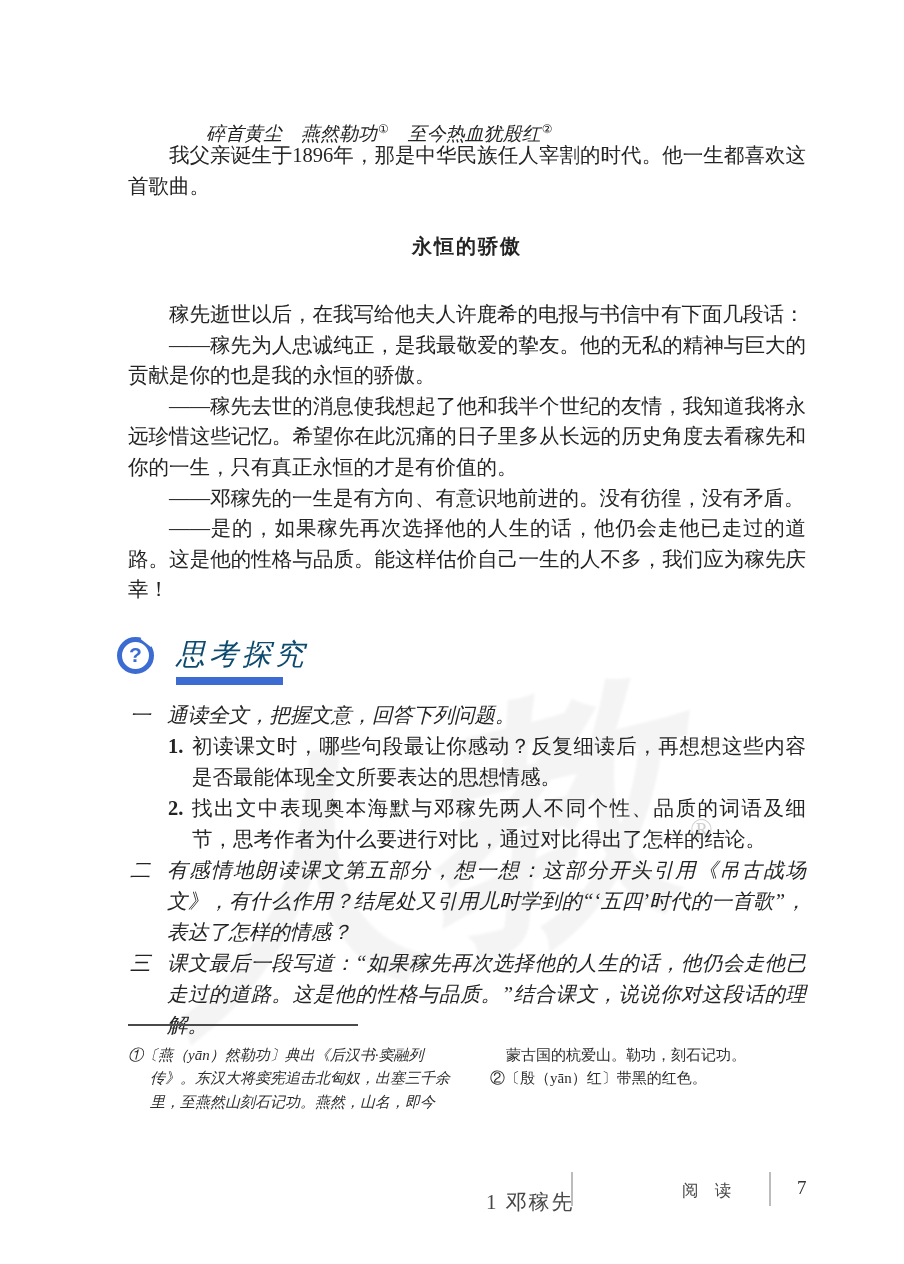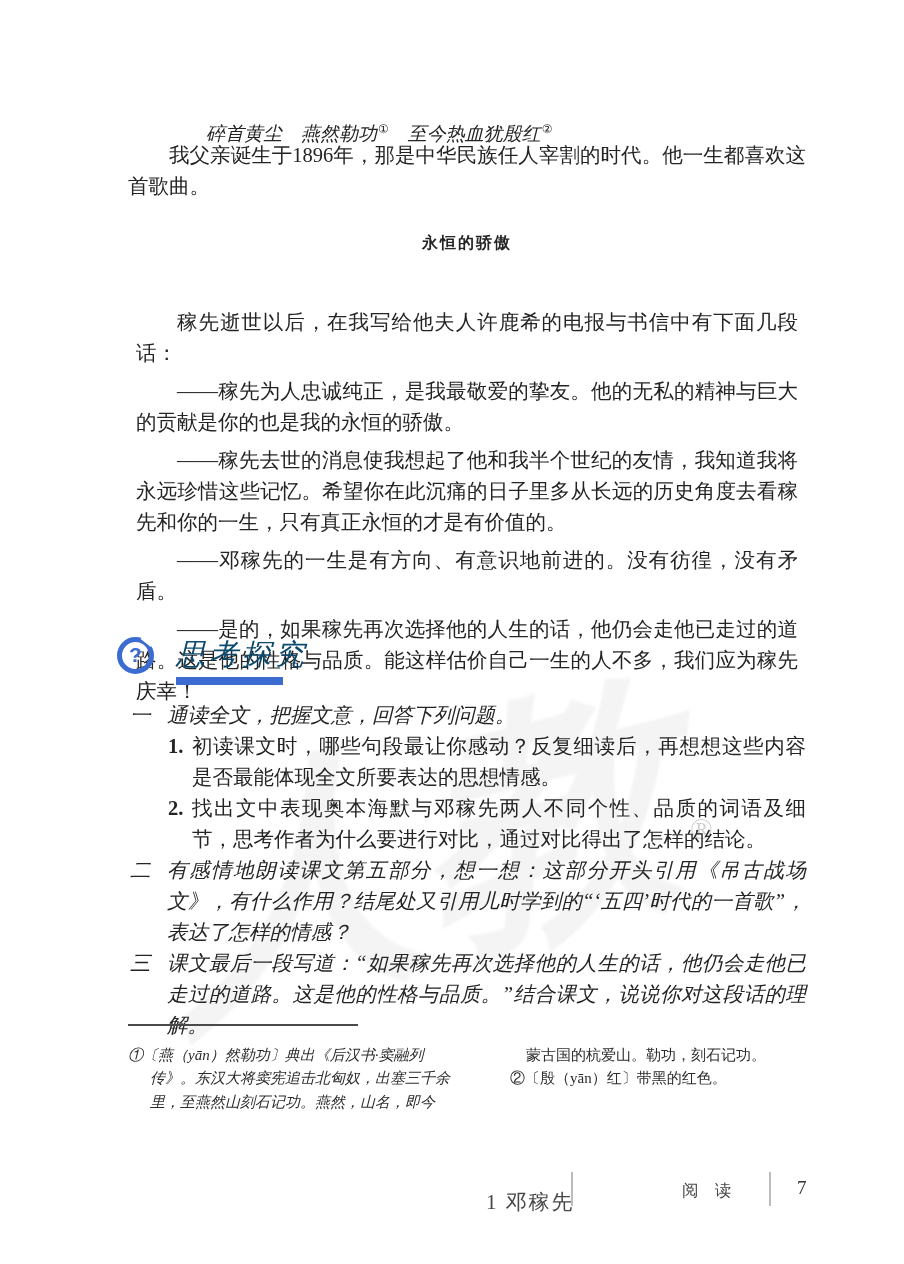--- a/index.html
+++ b/index.html
@@ -32,26 +32,26 @@
   .poem .seg:last-child{margin-right:0;}
   .poem sup{font-size:12px;font-style:normal;vertical-align:7px;margin-left:1px;}
   .intro{
     position:absolute;left:128px;top:140px;width:678px;
     font-size:20.5px;line-height:31px;text-indent:2em;
     text-align:justify;word-break:break-all;
   }
   
   .heading{
     position:absolute;left:128px;top:233px;width:678px;
-    text-align:center;font-size:16px;font-weight:bold;letter-spacing:2px;
+    text-align:center;font-size:20px;font-weight:bold;letter-spacing:2px;
   }
   
   .body-block{position:absolute;left:128px;top:299px;width:678px;}
   .body-block p{
-    margin:8px;font-size:20.5px;line-height:30.6px;text-indent:2em;
+    margin:0;font-size:20.5px;line-height:30.6px;text-indent:2em;
     text-align:justify;word-break:break-all;
   }
   
   .qicon{
     position:absolute;left:117px;top:637px;width:27px;height:27px;
     border:5px solid #3c6cd2;border-radius:50%;
   }
   .qicon .qmark{
     position:absolute;left:0;right:0;top:-1px;bottom:0;
     display:flex;align-items:center;justify-content:center;
@@ -72,21 +72,21 @@
   
   .questions{position:absolute;left:128px;top:700px;width:678px;font-size:20.5px;line-height:31px;}
   .q{position:relative;padding-left:39px;text-align:justify;word-break:break-all;}
   .q-num{position:absolute;left:2px;top:0;}
   .sub{position:relative;margin-left:1px;padding-left:24px;font-style:normal;text-align:justify;word-break:break-all;}
   .sub-num{position:absolute;left:0;top:0;font-weight:bold;font-style:normal;}
   
   .fn-rule{position:absolute;left:128px;top:1024px;width:230px;height:2px;background:#4a4a4a;}
   .footnotes{position:absolute;left:128px;top:1044px;width:678px;font-size:15px;line-height:23.4px;color:#2c2c2c;}
   .fn-col-left{position:absolute;left:0;top:0;width:340px;font-style:italic;}
-  .fn-col-right{position:absolute;left:362px;top:0;width:316px;margin-left:20px;}
+  .fn-col-right{position:absolute;left:362px;top:0;width:316px;}
   .fn-line{white-space:nowrap;}
   .fn-col-left .fn-line + .fn-line{padding-left:22px;}
   .fn-indent{padding-left:16px;}
   
   .footer{position:absolute;left:0;top:1172px;width:904px;height:40px;color:#474747;}
   .f-lesson{position:absolute;left:486px;top:8px;font-size:21px;letter-spacing:2px;margin-top:8px;}
   .f-lesson .f-num{margin-right:9px;letter-spacing:0;}
   .f-bar1{position:absolute;left:571px;top:0;width:2px;height:34px;background:#bcbcbc;}
   .f-section{position:absolute;left:682px;top:8px;font-size:16.5px;letter-spacing:6px;text-align:right;}
   .f-bar2{position:absolute;left:769px;top:0;width:2px;height:34px;background:#bcbcbc;}

